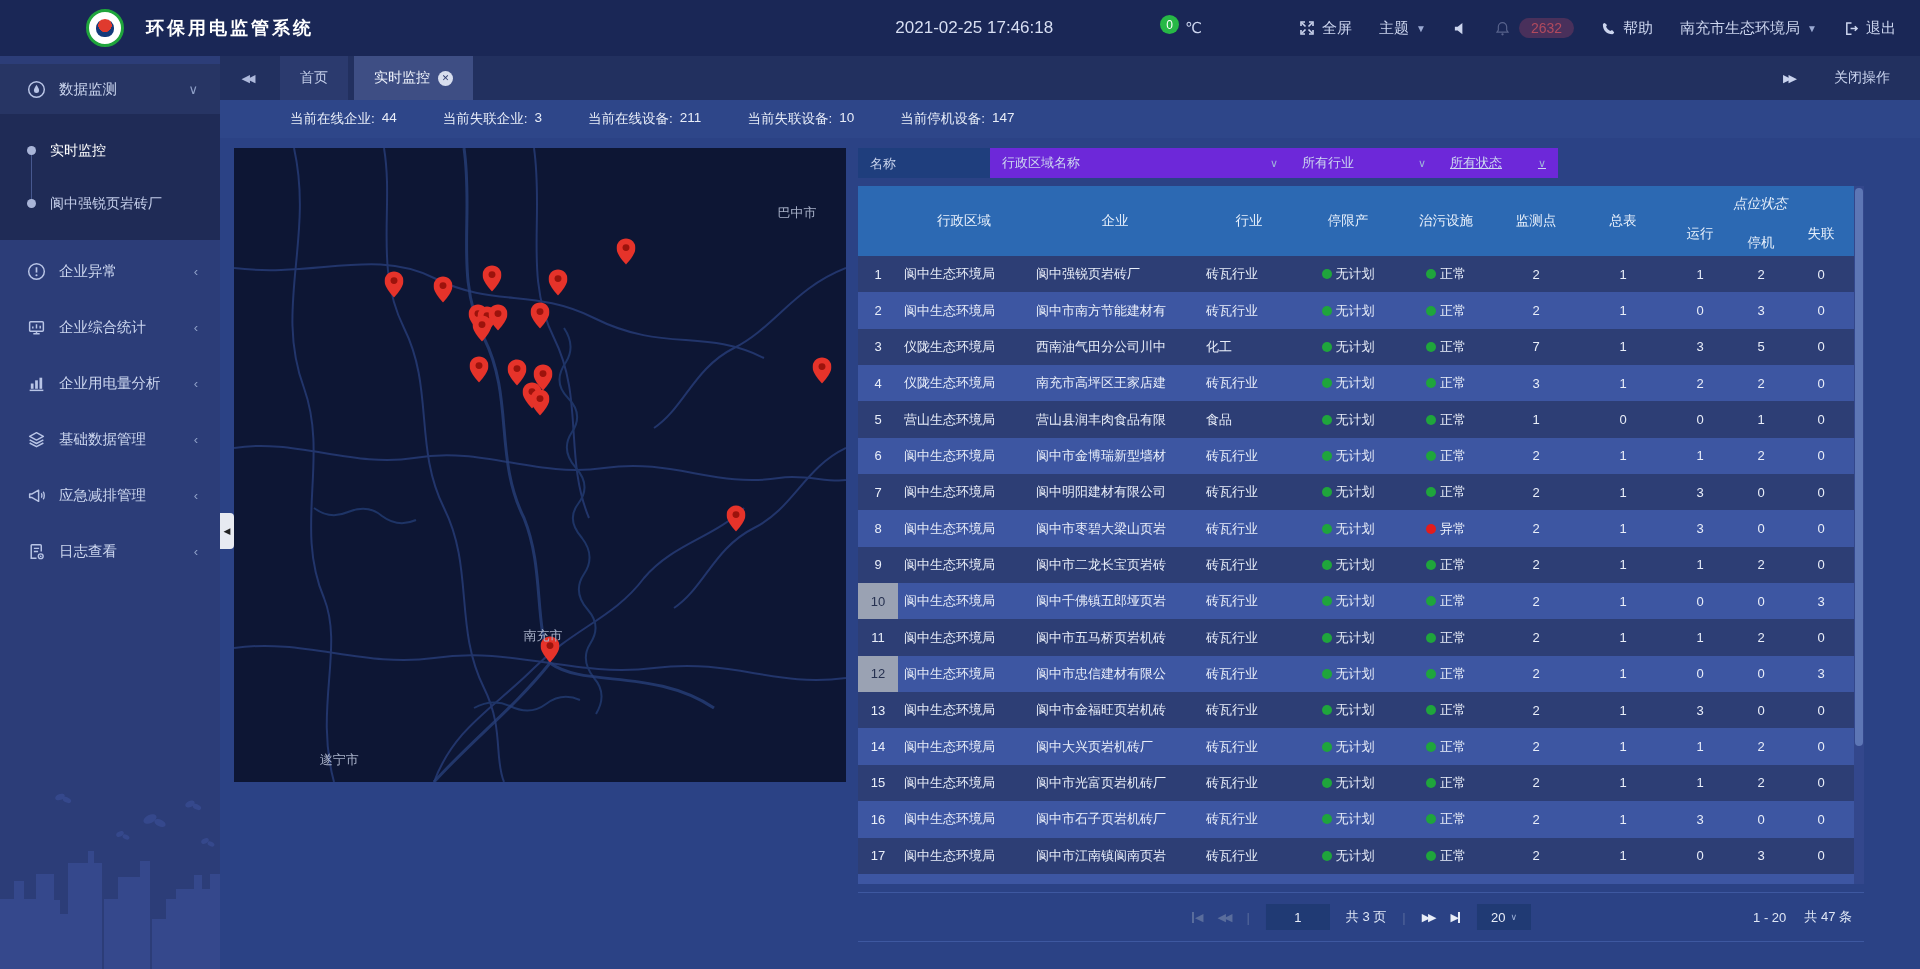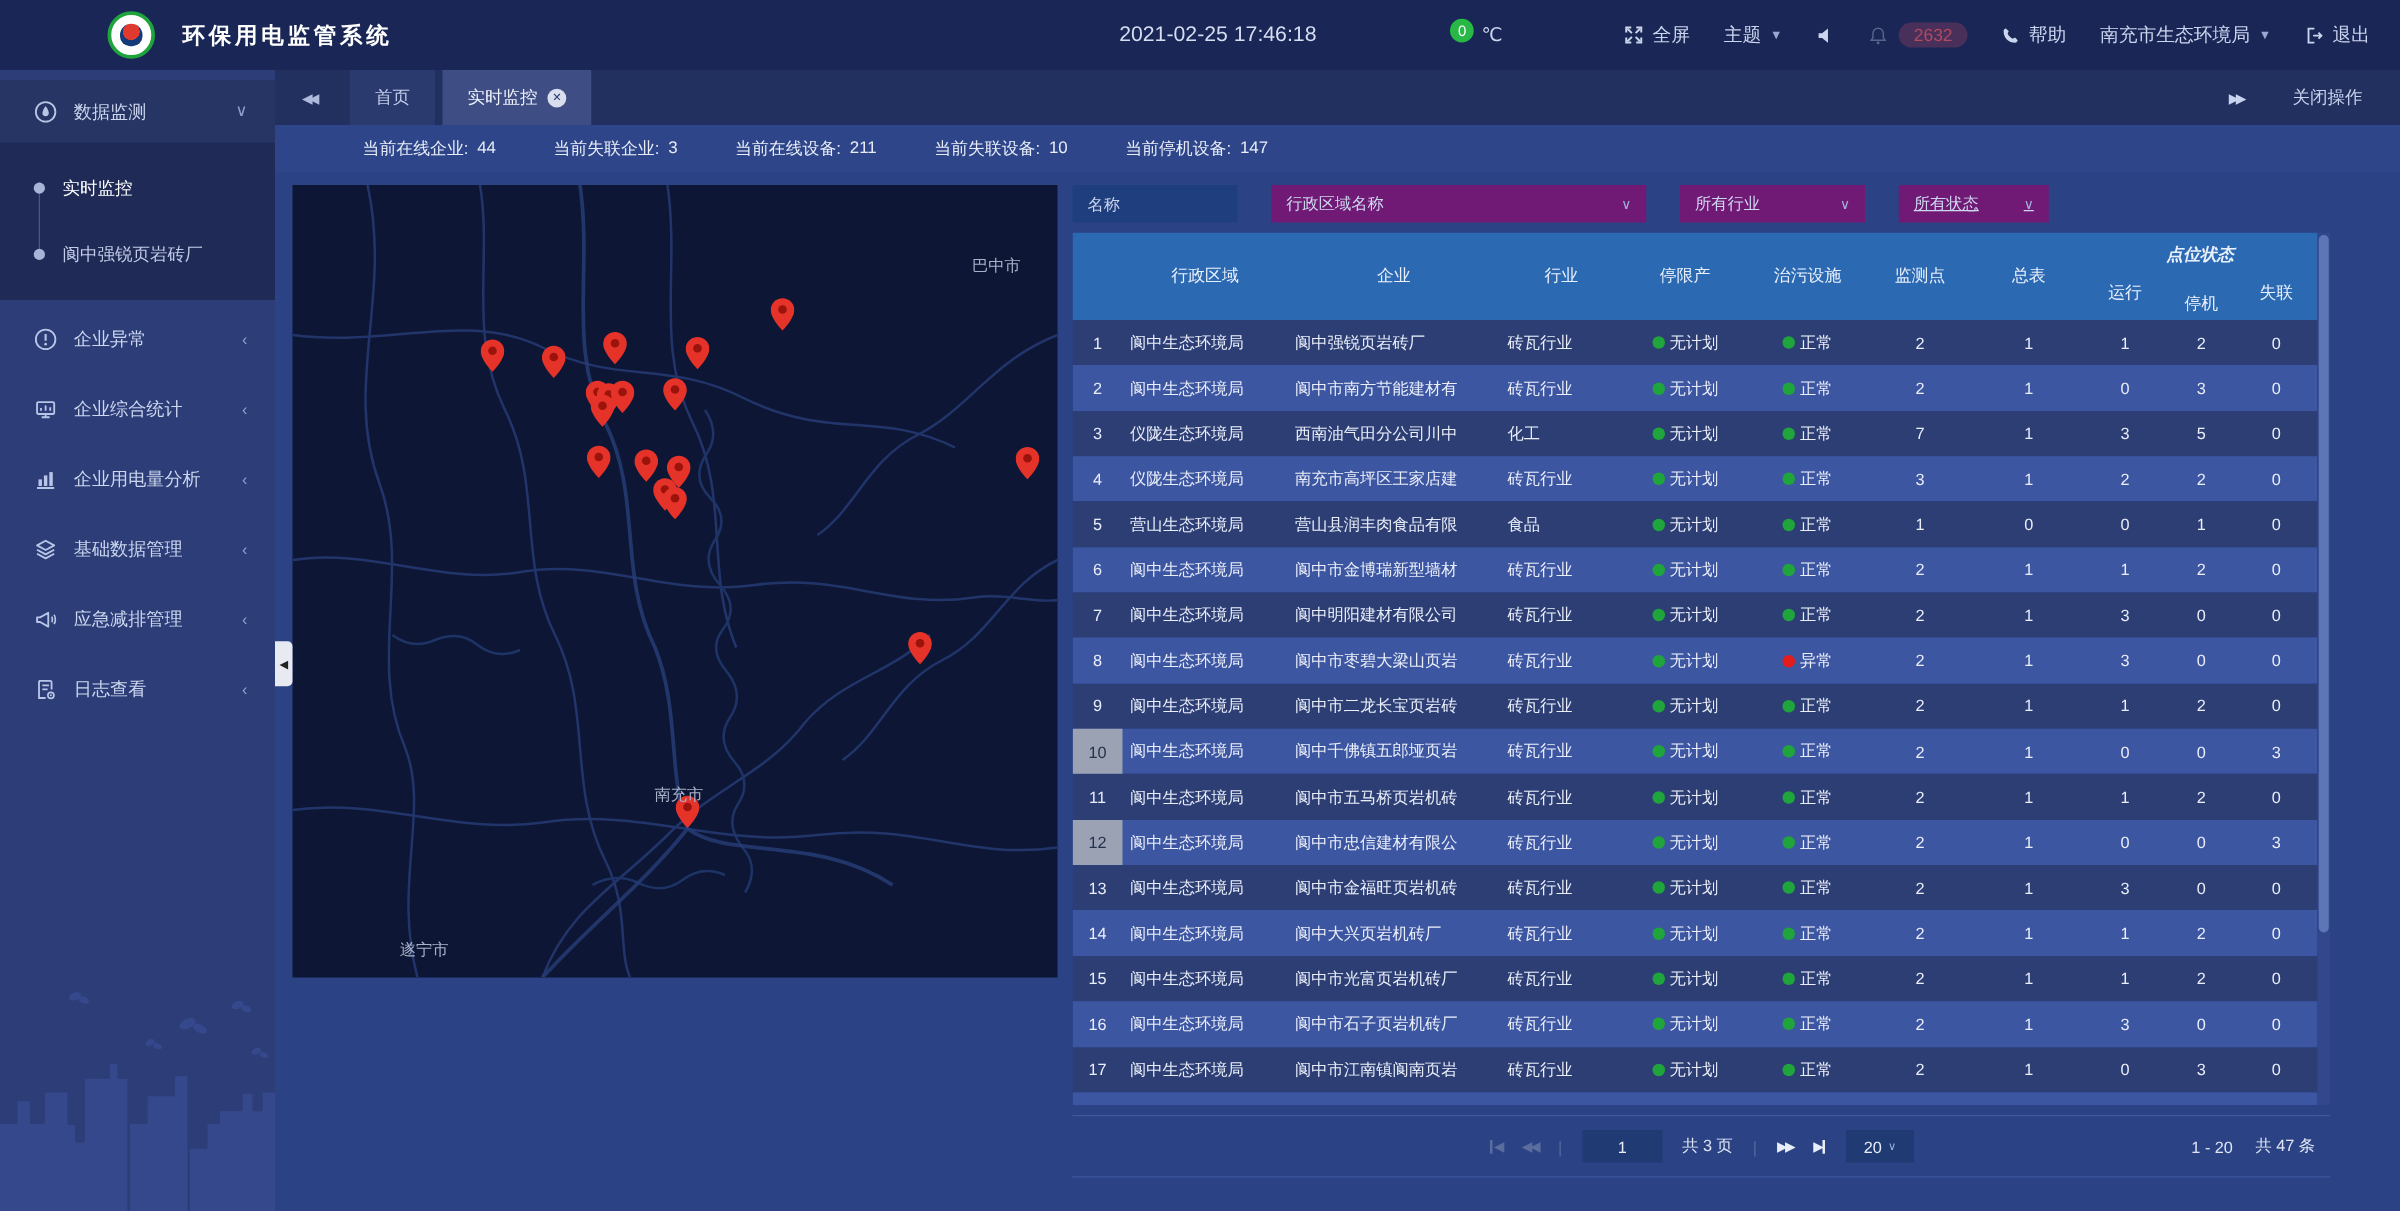--- a/index.html
+++ b/index.html
@@ -70,36 +70,36 @@
   .content { position:absolute; left:220px; top:138px; width:1700px; height:831px; background:#2b4285; }
 
   
   .map { position:absolute; left:14px; top:10px; width:612px; height:634px; background:#0d1634; overflow:hidden; }
   .map svg.roads { position:absolute; left:0; top:0; }
   .map-label { position:absolute; transform:translate(-50%,-50%); color:#a9b2c9; font-size:13px; white-space:nowrap; }
   .pin { position:absolute; width:19px; height:27px; transform:translate(-50%,-100%); }
 
   
   .panel { position:absolute; left:638px; top:10px; width:1010px; height:800px; }
-  .filters { position:absolute; left:0; top:0; height:30px; display:flex; gap:27px; }
+  .filters { position:absolute; left:0; top:0; height:30px; display:flex; gap:0; }
   .f-input { width:132px; height:30px; background:#1f3e7d; border:none; color:#c8d3ec; font-size:13px;
              padding:0 12px; font-family:inherit; }
   .f-input::placeholder { color:#c8d3ec; opacity:1; }
-  .f-select { height:30px; background:#701a75; color:#cdd8f0; font-size:13px; display:flex;
+  .f-select { height:30px; background:#6d28d9; color:#cdd8f0; font-size:13px; display:flex;
               align-items:center; justify-content:space-between; padding:0 12px; cursor:pointer; }
   .f-chev { color:#9fb3da; font-size:11px; margin-left:10px; }
 
   
   .tbl { position:absolute; left:0; top:38px; width:1006px; height:698px; overflow:hidden; }
   .gridrow { display:grid; grid-template-columns:40px 132px 170px 98px 100px 96px 84px 90px 64px 58px 62px; }
   .thead { height:70px; background:#2c69b3; color:#e8f0fb; font-size:13.5px;
            display:grid; grid-template-columns:40px 132px 170px 98px 100px 96px 84px 90px 64px 58px 62px;
            grid-template-rows:1fr 1fr; align-items:center; width:996px; }
   .th { grid-row:1 / 3; text-align:center; }
-  .th-group { grid-row:1; grid-column:9 / 12; text-align:center; font-style:italic; font-weight:bold; padding-top:6px; }
+  .th-group { grid-row:1; grid-column:9 / 12; text-align:center; font-style:italic; font-weight:normal; padding-top:6px; }
   .th-sub { grid-row:2; text-align:center; padding-bottom:4px; }
   .rows { position:absolute; top:70px; left:0; width:996px; height:628px; overflow:hidden; }
   .row { height:36.35px; align-items:center; color:#e9eef9; font-size:13px; cursor:pointer; width:996px; }
   .row.odd { background:#2d3e75; }
   .row.even { background:#3d56a2; }
   .cell { text-align:center; overflow:hidden; white-space:nowrap; }
   .cell.tl { text-align:left; padding-left:6px; }
   .cell.idx { height:36.35px; display:flex; align-items:center; justify-content:center; }
   .cell.idx.hl { background:#9aa2b3; color:#263150; }
   .dot { display:inline-block; width:10px; height:10px; border-radius:50%; margin-right:4px; vertical-align:-1px; }

